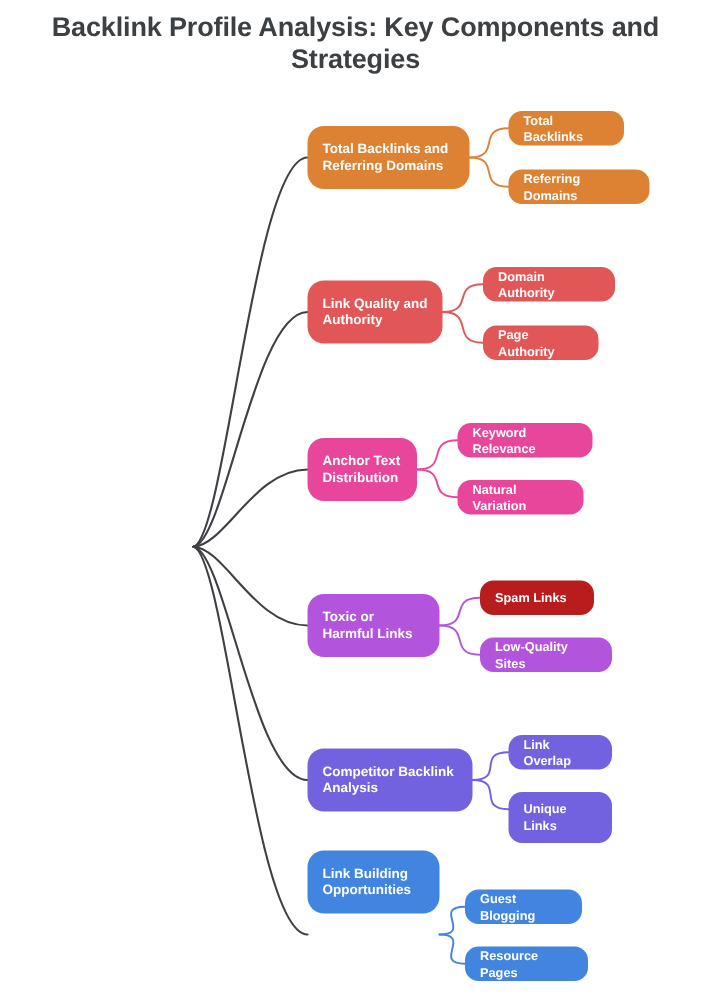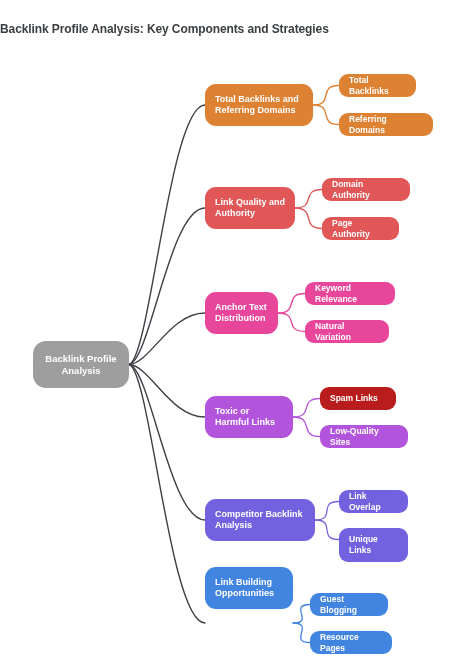--- a/index.html
+++ b/index.html
@@ -14,26 +14,25 @@
     overflow: hidden;
     font-family: "Liberation Sans", sans-serif;
     -webkit-font-smoothing: antialiased;
   }
 
   #diagram-title {
     position: absolute;
     left: 0;
     top: 8px;
     width: 474px;
-    text-align: left;
-    font-size: 12px;
+    text-align: center;
+    font-size: 18px;
     font-weight: bold;
     color: #3c4043;
     letter-spacing: -0.1px;
-    margin-top: 14px;
   }
 
   #mindmap {
     position: absolute;
     left: 0;
     top: 0;
     width: 474px;
     height: 672px;
   }
 
@@ -103,23 +102,20 @@
       <path d="M 129,364.5 C 150.204,365.55 169.66,417 205,417" fill="none" stroke="#3f3f46" stroke-width="1.4" stroke-linecap="round"></path>
       <path d="M 293,417 C 315,417 298,398.5 320,398.5" fill="none" stroke="#b354dc" stroke-width="1.3" stroke-linecap="round"></path>
       <path d="M 293,417 C 315,417 298,436.5 320,436.5" fill="none" stroke="#b354dc" stroke-width="1.3" stroke-linecap="round"></path>
       <path d="M 129,364.5 C 150.204,367.61 169.66,520 205,520" fill="none" stroke="#3f3f46" stroke-width="1.4" stroke-linecap="round"></path>
       <path d="M 315,520 C 337,520 317,501.5 339,501.5" fill="none" stroke="#7262e0" stroke-width="1.3" stroke-linecap="round"></path>
       <path d="M 315,520 C 337,520 317,539.5 339,539.5" fill="none" stroke="#7262e0" stroke-width="1.3" stroke-linecap="round"></path>
       <path d="M 129,364.5 C 150.204,369.67 169.66,623 205,623" fill="none" stroke="#3f3f46" stroke-width="1.4" stroke-linecap="round"></path>
       <path d="M 293,623 C 315,623 288,604.5 310,604.5" fill="none" stroke="#4285e0" stroke-width="1.3" stroke-linecap="round"></path>
       <path d="M 293,623 C 315,623 288,642.5 310,642.5" fill="none" stroke="#4285e0" stroke-width="1.3" stroke-linecap="round"></path>
     </svg>
-<div class="node root" style="left: 33px; top: 341px; width: 96px; height: 47px; background: rgb(158, 158, 158); color: rgb(255, 255, 255);">
-      <span class="node-label">Backlink Profile Analysis</span>
-    </div>
     <div class="node branch" style="left: 205px; top: 84px; width: 108px; height: 42px; background: rgb(221, 129, 51);">
       <span class="node-label">Total Backlinks and Referring Domains</span>
     </div>
     <div class="node leaf" style="left: 339px; top: 74px; width: 77px; height: 23px; background: rgb(221, 129, 51);">
       <span class="node-label">Total Backlinks</span>
     </div>
     <div class="node leaf" style="left: 339px; top: 113px; width: 94px; height: 23px; background: rgb(221, 129, 51);">
       <span class="node-label">Referring Domains</span>
     </div>
     <div class="node branch" style="left: 205px; top: 187px; width: 90px; height: 42px; background: rgb(225, 87, 87);">

